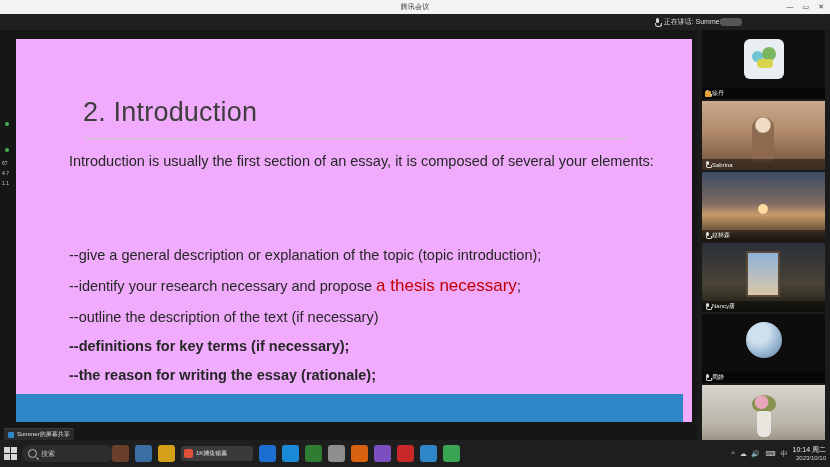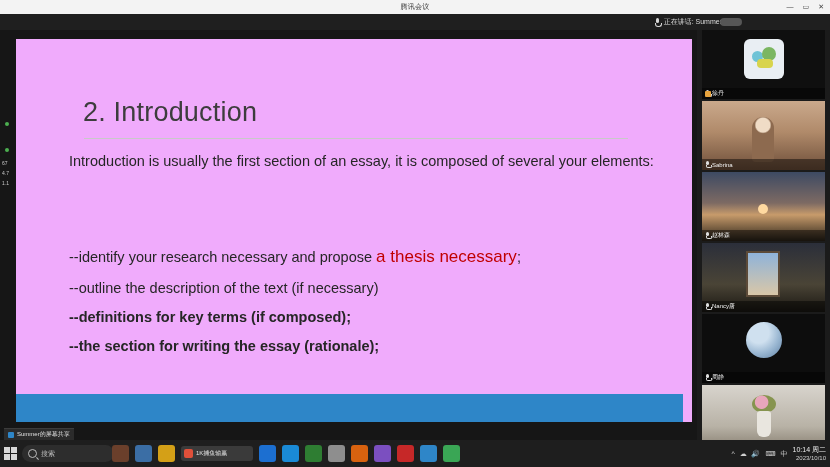--- a/index.html
+++ b/index.html
@@ -494,24 +494,25 @@
     <span class="label">正在讲话: Summer</span>
   </div>
   <div class="pillbtn"></div>
 
   <div class="stage">
     <div class="slide">
       <div class="slide-title">2. Introduction</div>
       <div class="title-rule"></div>
       <div class="slide-intro">Introduction is usually the first section of an essay, it is composed of several your elements:</div>
       <div class="bullets">
+        <div class="line b1">--give a general description or explanation of the topic (topic introduction);</div>
         <div class="line b2"><span>--identify your research necessary and propose </span><span class="thesis">a thesis necessary</span><span>;</span></div>
         <div class="line b3">--outline the description of the text (if necessary)</div>
-        <div class="line b4">--definitions for key terms (if composed);</div>
-        <div class="line b5">--the section for writing the essay (rationale);</div>
+        <div class="line b4">--definitions for key terms (if necessary);</div>
+        <div class="line b5">--the reason for writing the essay (rationale);</div>
       </div>
       <div class="slide-footer"></div>
     </div>
   </div>
 
   <div class="rail">
     <div class="dot" style="top:92px"></div>
     <div class="dot" style="top:118px"></div>
     <div class="tag" style="top:130px">67</div>
     <div class="tag" style="top:140px">4.7</div>

